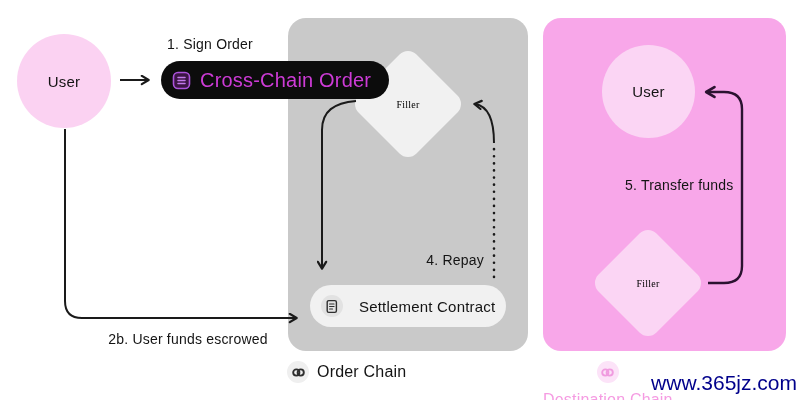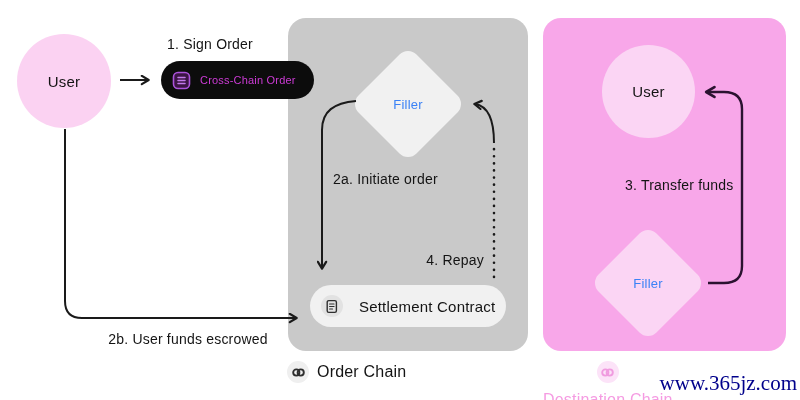--- a/index.html
+++ b/index.html
@@ -18,33 +18,33 @@
   .node-origin-user { left:17px; top:34px; width:94px; height:94px; background:#FBD2F2; }
   .node-destination-user { left:602px; top:45px; width:93px; height:93px; background:#FBD5F4; }
 
   .diamond-wrap { position:absolute; width:116px; height:116px; z-index:1; }
   .diamond-wrap .diamond {
     position:absolute; left:17px; top:17px; width:82px; height:82px;
     transform:rotate(45deg); border-radius:12px;
   }
   .diamond-wrap .diamond-label {
     position:absolute; inset:0; display:flex; align-items:center; justify-content:center;
-    font-size:13px; color:#3b82f6; letter-spacing:.2px;
+    font-size:10px; color:#000000; letter-spacing:.2px;font-family:Liberation Serif, serif;
   }
   .wrap-origin-filler { left:350px; top:46px; }
   .wrap-origin-filler .diamond { background:#F1F1F1; }
   .wrap-destination-filler { left:590px; top:225px; }
   .wrap-destination-filler .diamond { background:#FBD5F4; }
 
   .pill-order {
     position:absolute; left:161px; top:61px; height:38px; border-radius:19px;
     background:#0C0C0C; display:flex; align-items:center; gap:9px;
     padding:0 18px 0 11px; z-index:3;
   }
-  .pill-order .pill-text { color:#CD3BD6; font-size:11px; font-weight:500; letter-spacing:.2px; }
+  .pill-order .pill-text { color:#CD3BD6; font-size:20px; font-weight:500; letter-spacing:.2px; }
 
   .pill-settlement {
     position:absolute; left:310px; top:285px; width:196px; height:42px;
     background:#F1F1F1; border-radius:21px; display:flex; align-items:center;
     gap:16px; padding-left:11px; box-sizing:border-box; z-index:1;
   }
   .pill-settlement .pill-text { color:#141414; font-size:15px; letter-spacing:.2px; }
 
   .icon-circle {
     width:22px; height:22px; border-radius:50%; display:flex;
@@ -62,21 +62,21 @@
 
   .legend { position:absolute; display:flex; align-items:center; gap:8px; z-index:1; }
   .legend-origin { left:287px; top:361px; }
   .legend-origin .legend-text { color:#141414; }
   .legend-destination { left:543px; top:361px;flex-direction:column; }
   .legend-destination .legend-text { color:#F59BE2; }
   .legend-text { font-size:16px; font-weight:500; letter-spacing:.2px; }
 
   .watermark {
     position:absolute; right:3px; top:371px; z-index:5;
-    font-family:Liberation Serif, serif; font-size:21px; color:#00008B; font-weight:500;
+    font-family:Liberation Sans, sans-serif; font-size:21px; color:#00008B; font-weight:500;
   }
 </style>
 </head>
 <body>
 
 <div class="stage">
 
   <div class="panel panel-origin"></div>
   <div class="panel panel-destination"></div>
 
@@ -133,23 +133,22 @@
         <rect x="1.5" y="1.5" width="16" height="16" rx="4.5" fill="#3C1545" stroke="#AB53DB" stroke-width="1.6"></rect>
         <line x1="6" y1="6.4" x2="13" y2="6.4" stroke="#C27BEB" stroke-width="1.5" stroke-linecap="round"></line>
         <line x1="6" y1="9.5" x2="13" y2="9.5" stroke="#C27BEB" stroke-width="1.5" stroke-linecap="round"></line>
         <line x1="6" y1="12.6" x2="13" y2="12.6" stroke="#C27BEB" stroke-width="1.5" stroke-linecap="round"></line>
       </svg>
     </span>
     <span class="pill-text">Cross-Chain Order</span>
   </div>
 
   <div class="step-label lbl-step1">1. Sign Order</div>
-  <div class="step-label lbl-step2a">2a. Initiate order</div>
   <div class="step-label lbl-step2b">2b. User funds escrowed</div>
-  <div class="step-label lbl-step3">3. Transfer funds</div>
+  <div class="step-label lbl-step3">5. Transfer funds</div>
   <div class="step-label lbl-step4">4. Repay</div>
 
   <div class="legend legend-origin">
     <span class="icon-circle" style="background:#EFEFEF;">
       <svg width="15" height="15" viewBox="0 0 15 15">
         <circle cx="5.3" cy="7.5" r="3.1" fill="none" stroke="#2E2E2E" stroke-width="1.9"></circle>
         <circle cx="9.7" cy="7.5" r="3.1" fill="none" stroke="#2E2E2E" stroke-width="1.9"></circle>
       </svg>
     </span>
     <span class="legend-text">Order Chain</span>

